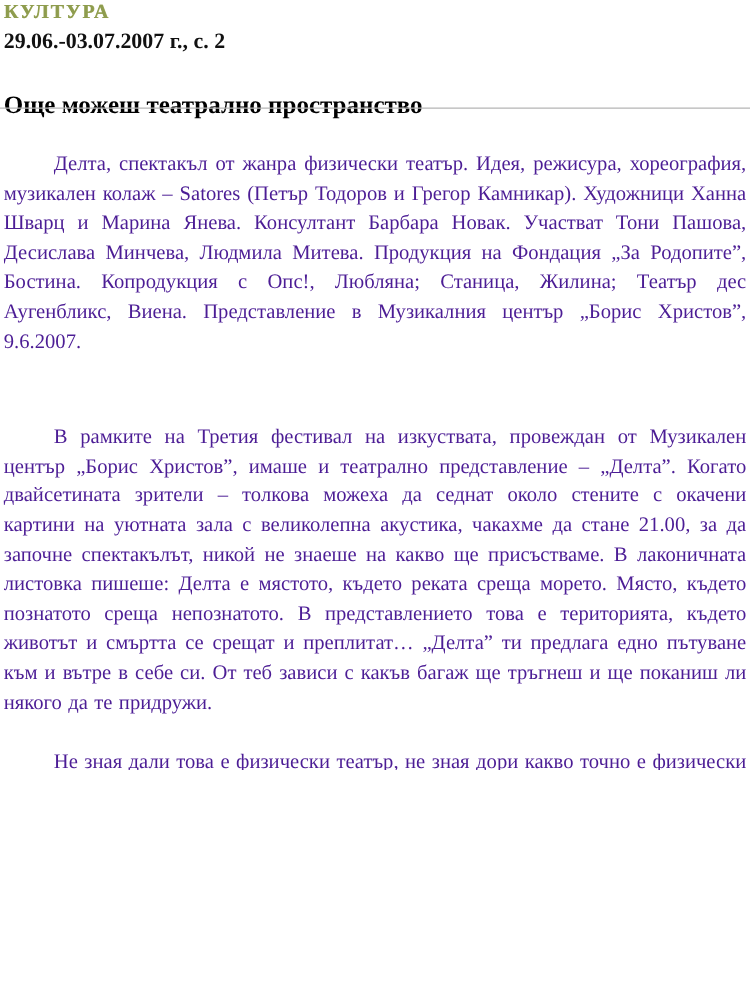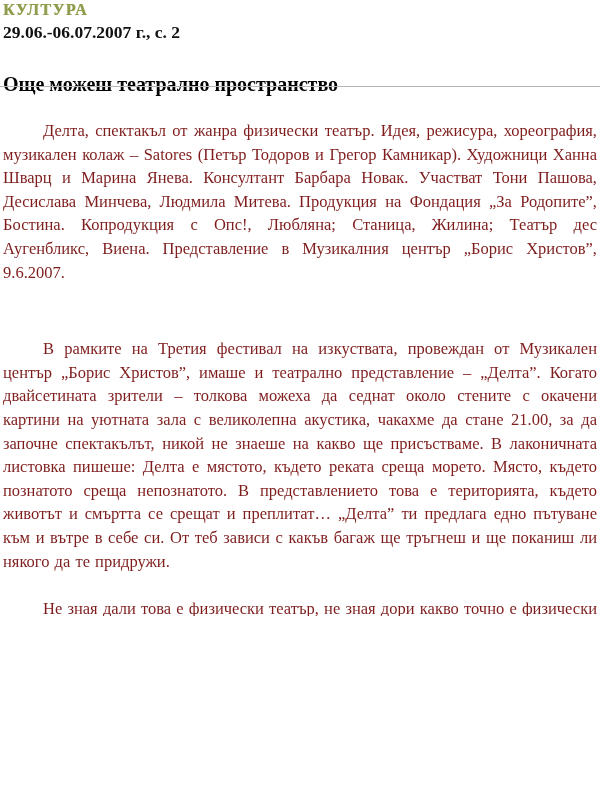--- a/index.html
+++ b/index.html
@@ -60,35 +60,35 @@
     top: 87px;
     left: 3px;
     width: 594px;
   }
   .article-body p {
     margin: 0;
     font-size: 16.5px;
     line-height: 23.6px;
     text-align: justify;
     text-indent: 40px;
-    color: #7f1d1d;
+    color: #4c1d95;
     word-spacing: 1px;
   }
   .article-body p.para-1 { margin-top: 32px; }
   .article-body p.para-2 { margin-top: 53px; }
   .article-body p.para-3 { margin-top: 24px; }
 </style>
 </head>
 <body>
 
 <div class="page">
 
   <div class="masthead-logo">КУЛТУРА</div>
 
-  <div class="date-line">29.06.-06.07.2007 г., с. 2</div>
+  <div class="date-line">29.06.-03.07.2007 г., с. 2</div>
 
   <h1 class="article-title">Още можеш театрално пространство</h1>
 
   <div class="title-divider"></div>
 
   <div class="article-body">
     <p class="para-1">Делта, спектакъл от жанра физически театър. Идея, режисура, хореография, музикален колаж – Satores (Петър Тодоров и Грегор Камникар). Художници Ханна Шварц и Марина Янева. Консултант Барбара Новак. Участват Тони Пашова, Десислава Минчева, Людмила Митева. Продукция на Фондация „За Родопите”, Бостина. Копродукция с Опс!, Любляна; Станица, Жилина; Театър дес Аугенбликс, Виена. Представление в Музикалния център „Борис Христов”, 9.6.2007.</p>
     <p class="para-2">В рамките на Третия фестивал на изкуствата, провеждан от Музикален център „Борис Христов”, имаше и театрално представление – „Делта”. Когато двайсетината зрители – толкова можеха да седнат около стените с окачени картини на уютната зала с великолепна акустика, чакахме да стане 21.00, за да започне спектакълът, никой не знаеше на какво ще присъстваме. В лаконичната листовка пишеше: Делта е мястото, където реката среща морето. Място, където познатото среща непознатото. В представлението това е територията, където животът и смъртта се срещат и преплитат… „Делта” ти предлага едно пътуване към и вътре в себе си. От теб зависи с какъв багаж ще тръгнеш и ще поканиш ли някого да те придружи.</p>
     <p class="para-3">Не зная дали това е физически театър, не зная дори какво точно е физически театър, но действието неусетно ме завладя, абстрактният му характер, неговата пластична обобщеност и енергична заразителност бяха очевидни. Това едва ли е театър, чрез който можеш да разкажеш някаква ясна история, но е театър, който търси изразни средства за отпращане на зрителя към въпроси и усещания, на които сякаш не смеем да се отдадем в нашия делник. Виковете и шепотите ни за живот, кошмарите ни, непрекъснатите ни опити да търсим баланса (дори физически) и хармонията, поривът ни към небето и преодоляването на притеглянето на земята (и като метафора), телата ни – така ограничаващи ни, но и така обсебващи ни… - ето някои от нещата, които по-скоро усетих, отколкото разбрах в този тревожен спектакъл.</p>
   </div>

